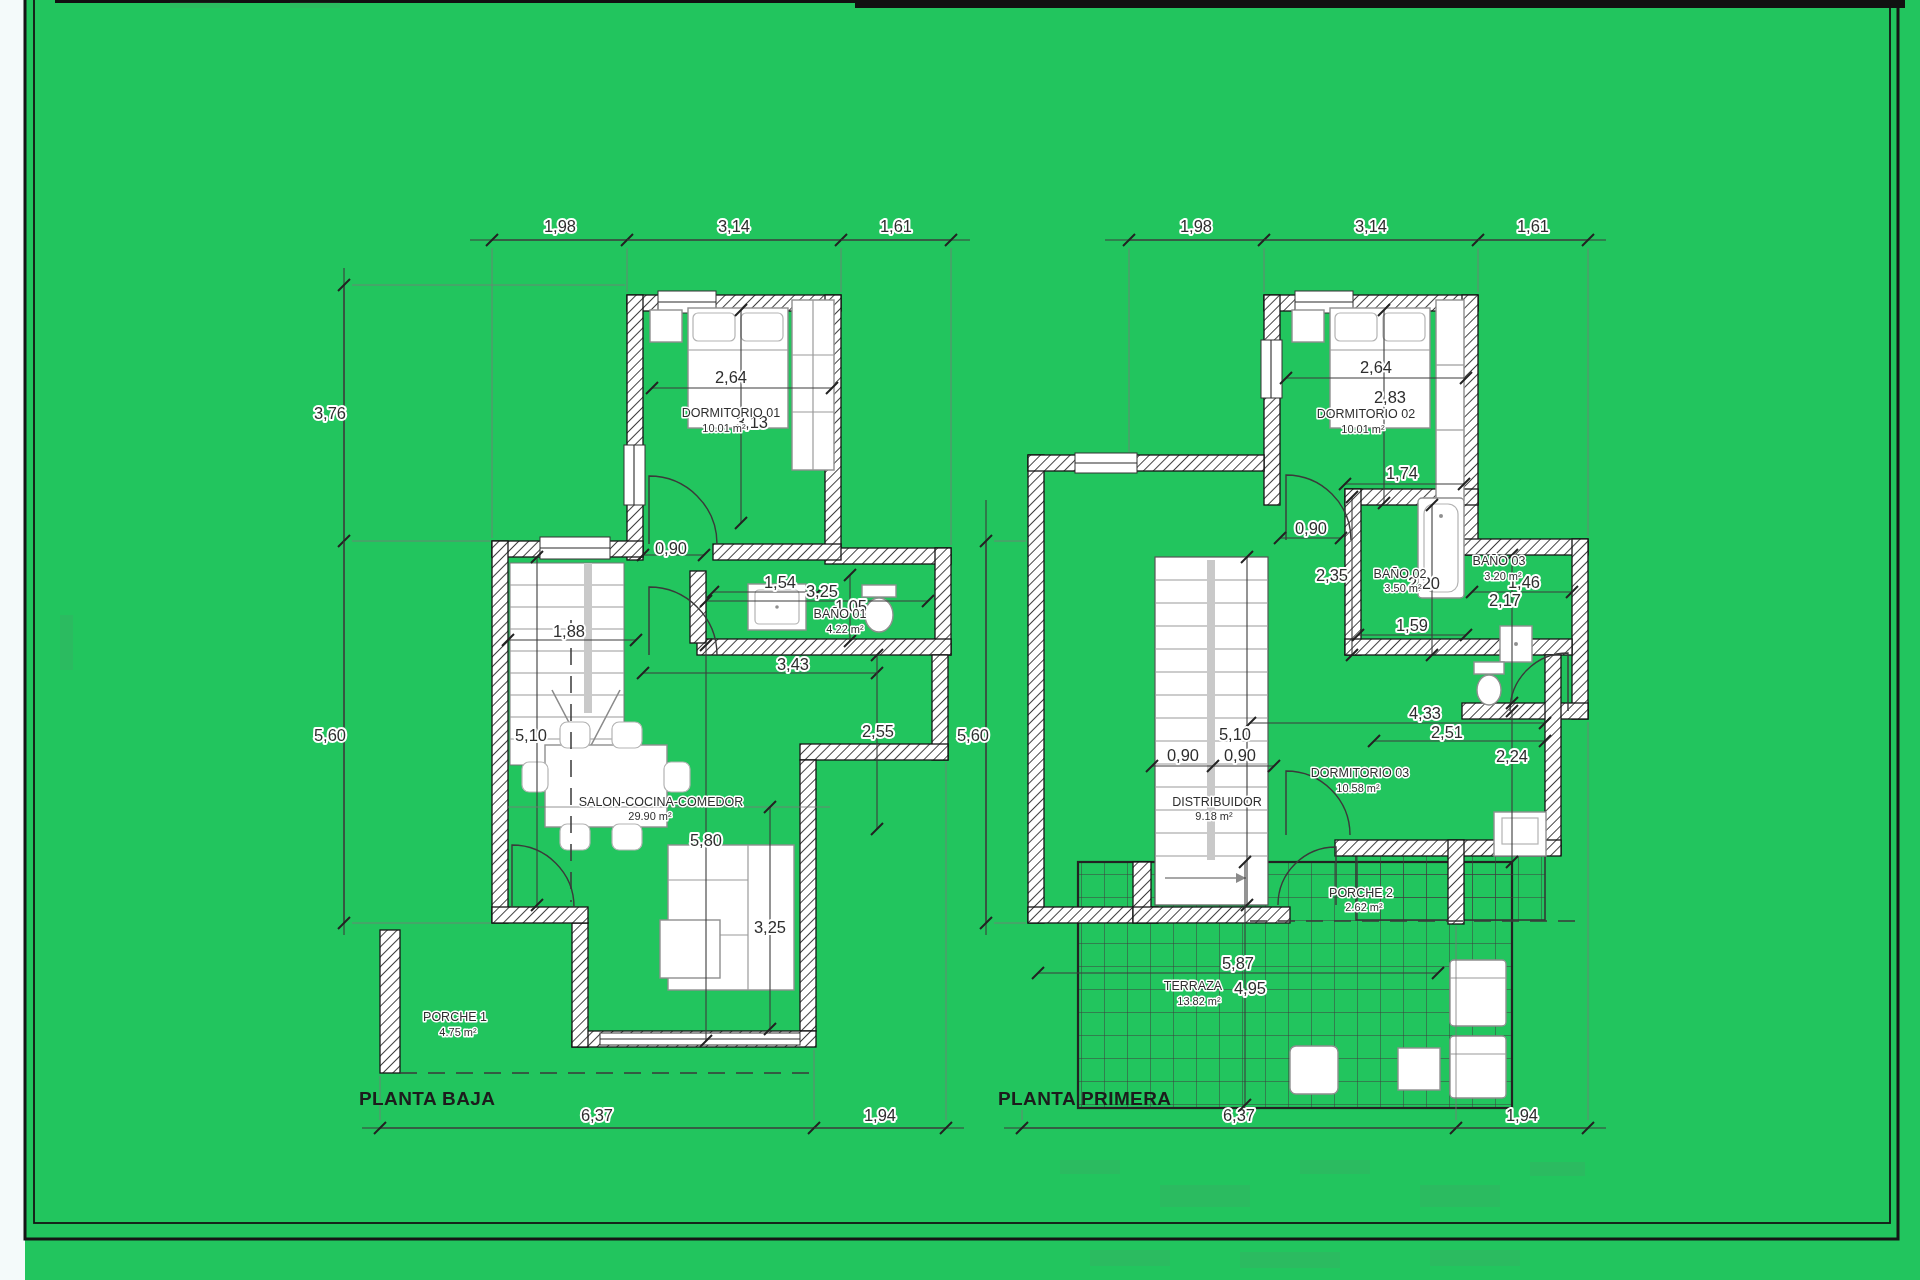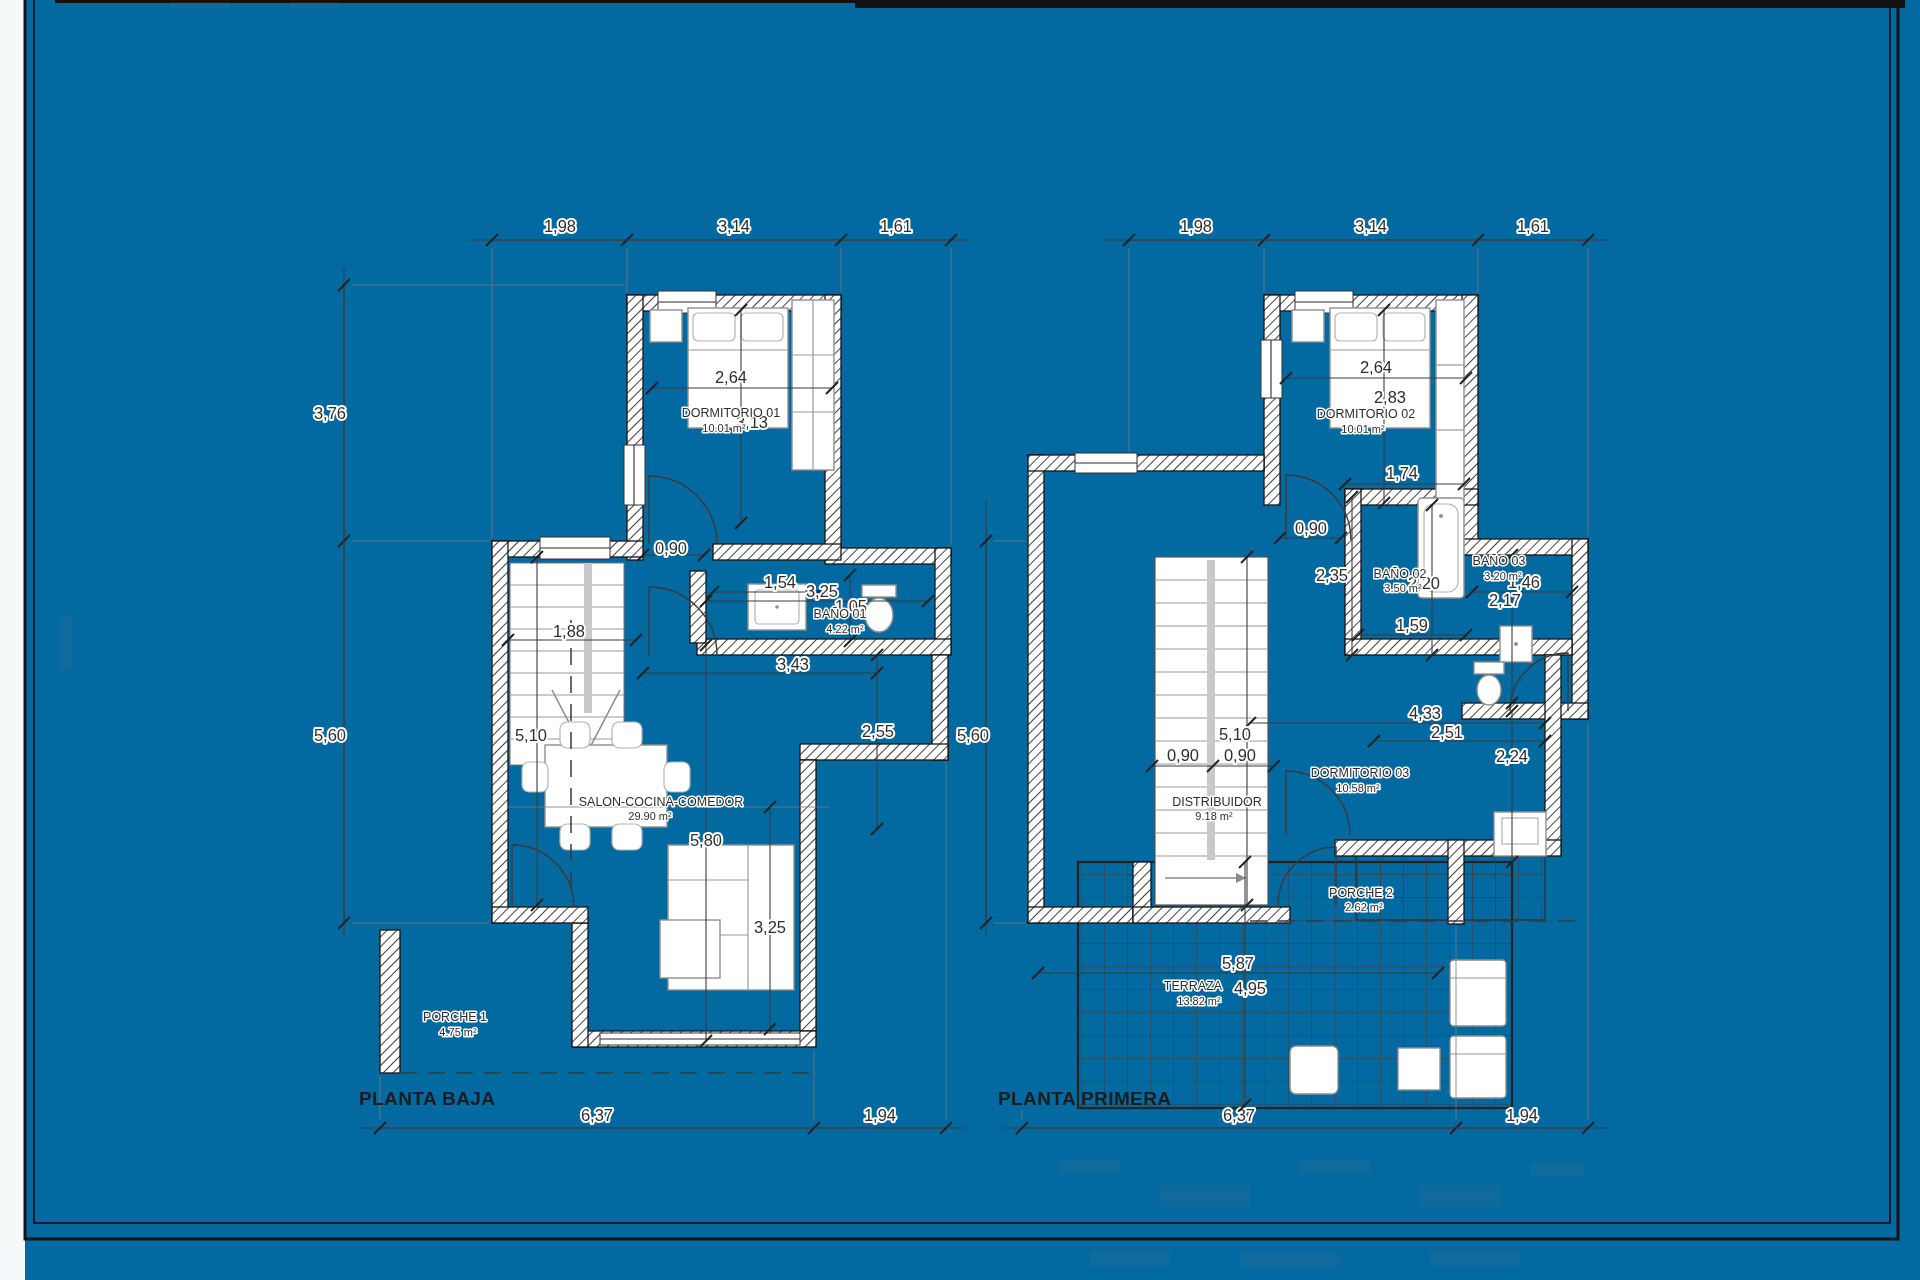--- a/index.html
+++ b/index.html
@@ -1,16 +1,16 @@
 <!DOCTYPE html>
 <html><head>
 <meta charset="utf-8">
 <style>
   html,body{margin:0;padding:0;background:#e9e9e9;}
-  .sheet{position:relative;width:1920px;height:1280px;background:#0369a1;overflow:hidden;}
+  .sheet{position:relative;width:1920px;height:1280px;background:#22c55e;overflow:hidden;}
   svg{position:absolute;inset:0;display:block;}
   .wall{fill:url(#hatch);stroke:#161616;stroke-width:1.3;}
   .thin2{stroke:#2b2b2b;stroke-width:1.1;fill:none;}
   .lite{stroke:#9a9a9a;stroke-width:1.2;fill:none;}
   .furn{stroke:#8f8f8f;stroke-width:1.4;fill:#ffffff;}
   .furn2{stroke:#b3b3b3;stroke-width:1.2;fill:#ffffff;}
   .dim{stroke:#3c3c3c;stroke-width:1.1;fill:none;}
   .chain{stroke:#3c3c3c;stroke-width:1.1;fill:none;}
   .ext{stroke:#7a7a7a;stroke-width:0.8;fill:none;}
   .dash{stroke:#3a3a3a;stroke-width:1.5;stroke-dasharray:17 11;fill:none;}

